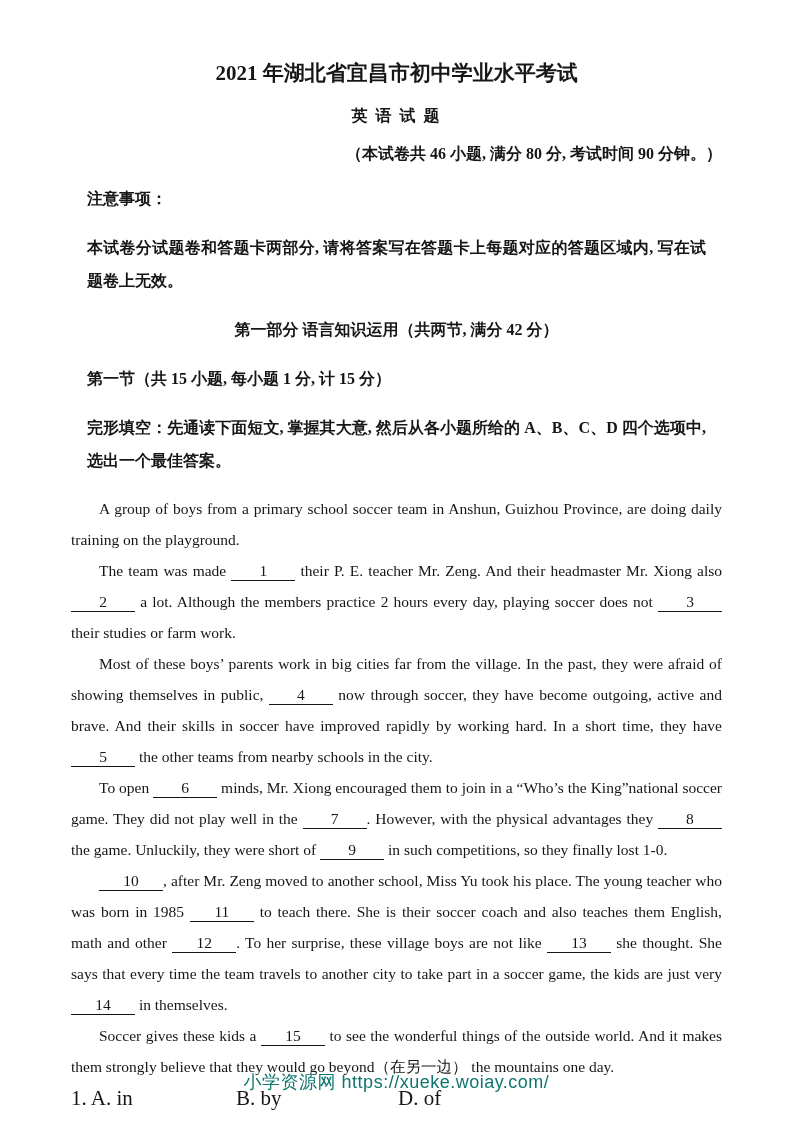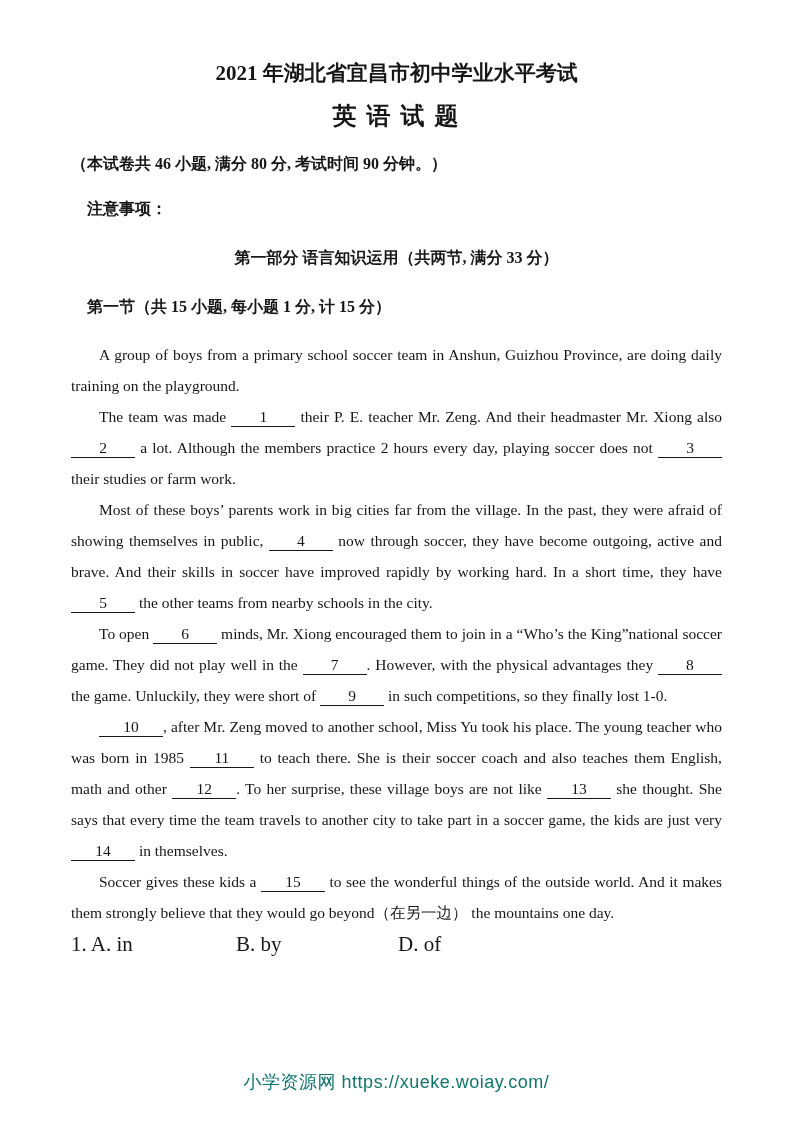--- a/index.html
+++ b/index.html
@@ -25,28 +25,28 @@
   .exam-title {
     text-align: center;
     font-size: 21px;
     font-weight: 700;
     line-height: 26px;
     margin: 0 0 17px 0;
     font-family: "Liberation Serif", "DejaVu Serif", serif;
   }
   .exam-subject {
     text-align: center;
-    font-size: 24px;
+    font-size: 16px;
     font-weight: 700;
     line-height: 26px;
-    margin: 0 0 23px 0;
+    margin: 0 0 13px 0;
     letter-spacing: 2px;
   }
   .exam-meta {
-    text-align: left;
+    text-align: right;
     font-size: 16px;
     font-weight: 700;
     line-height: 24px;
     margin: 0 0 4px 0;
   }
   
   .cn {
     font-size: 16px;
     font-weight: 700;
     line-height: 33px;
@@ -97,23 +97,25 @@
 </head>
 <body>
 
 <div class="page">
 
   <h1 class="exam-title">2021 年湖北省宜昌市初中学业水平考试</h1>
   <h2 class="exam-subject">英 语 试 题</h2>
   <div class="exam-meta">（本试卷共 46 小题, 满分 80 分, 考试时间 90 分钟。）</div>
 
   <p class="cn">注意事项：</p>
+  <p class="cn">本试卷分试题卷和答题卡两部分, 请将答案写在答题卡上每题对应的答题区域内, 写在试题卷上无效。</p>
 
-  <p class="cn center">第一部分 语言知识运用（共两节, 满分 33 分）</p>
+  <p class="cn center">第一部分 语言知识运用（共两节, 满分 42 分）</p>
   <p class="cn">第一节（共 15 小题, 每小题 1 分, 计 15 分）</p>
+  <p class="cn">完形填空：先通读下面短文, 掌握其大意, 然后从各小题所给的 A、B、C、D 四个选项中, 选出一个最佳答案。</p>
 
   <div class="passage">
       <p>A group of boys from a primary school soccer team in Anshun, Guizhou Province, are doing daily training on the playground.</p>
       <p>The team was made <span class="blank">1</span> their P. E. teacher Mr. Zeng. And their headmaster Mr. Xiong also <span class="blank">2</span> a lot. Although the members practice 2 hours every day, playing soccer does not <span class="blank">3</span> their studies or farm work.</p>
       <p>Most of these boys’ parents work in big cities far from the village. In the past, they were afraid of showing themselves in public, <span class="blank">4</span> now through soccer, they have become outgoing, active and brave. And their skills in soccer have improved rapidly by working hard. In a short time, they have <span class="blank">5</span> the other teams from nearby schools in the city.</p>
       <p>To open <span class="blank">6</span> minds, Mr. Xiong encouraged them to join in a “Who’s the King”national soccer game. They did not play well in the <span class="blank">7</span>. However, with the physical advantages they <span class="blank">8</span> the game. Unluckily, they were short of <span class="blank">9</span> in such competitions, so they finally lost 1-0.</p>
       <p><span class="blank">10</span>, after Mr. Zeng moved to another school, Miss Yu took his place. The young teacher who was born in 1985 <span class="blank">11</span> to teach there. She is their soccer coach and also teaches them English, math and other <span class="blank">12</span>. To her surprise, these village boys are not like <span class="blank">13</span> she thought. She says that every time the team travels to another city to take part in a soccer game, the kids are just very <span class="blank">14</span> in themselves.</p>
       <p>Soccer gives these kids a <span class="blank">15</span> to see the wonderful things of the outside world. And it makes them strongly believe that they would go beyond（在另一边） the mountains one day.</p>
     </div>
 

